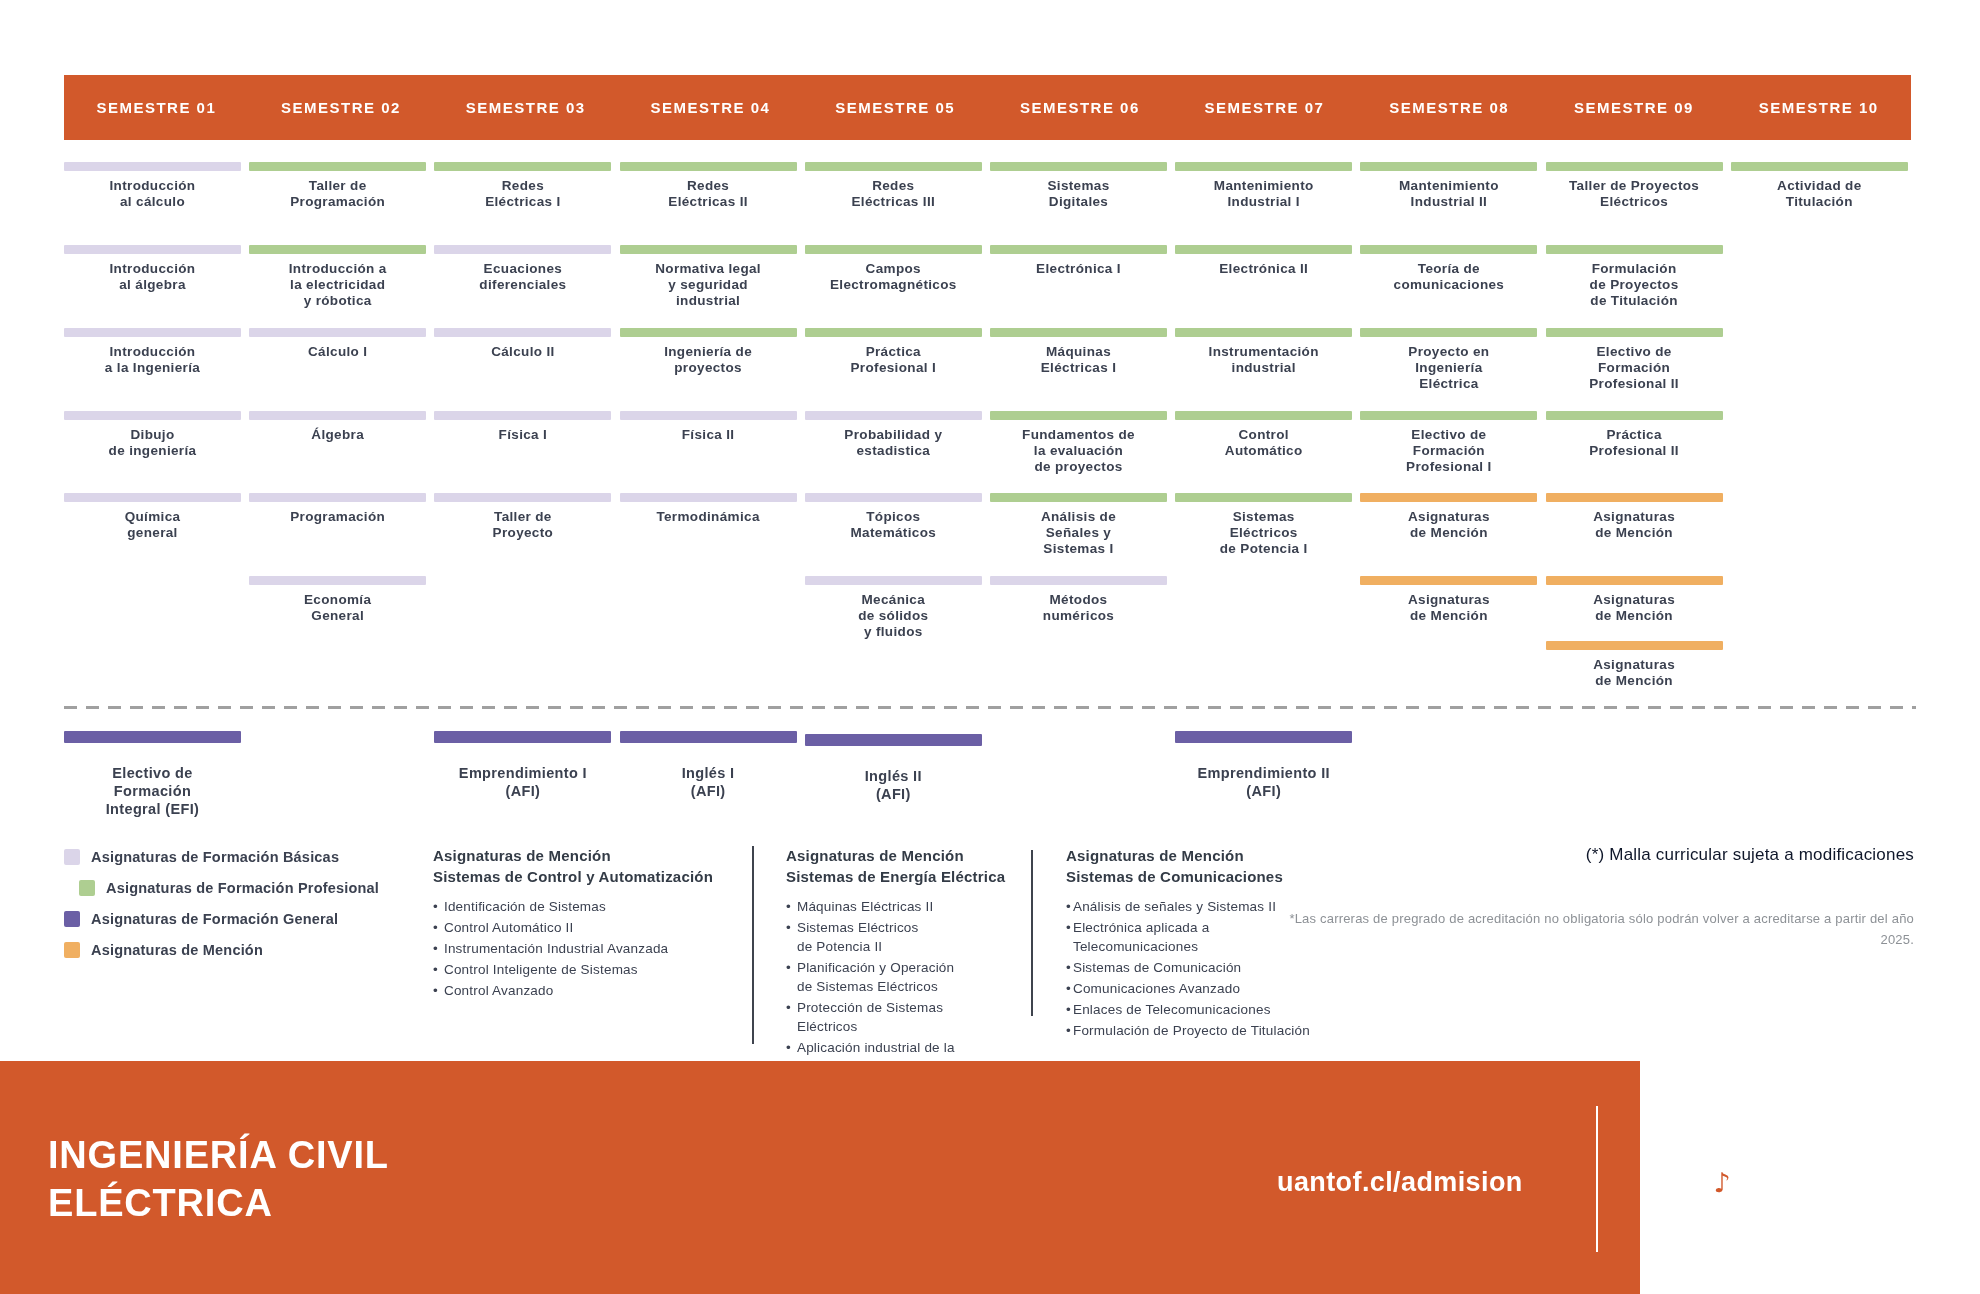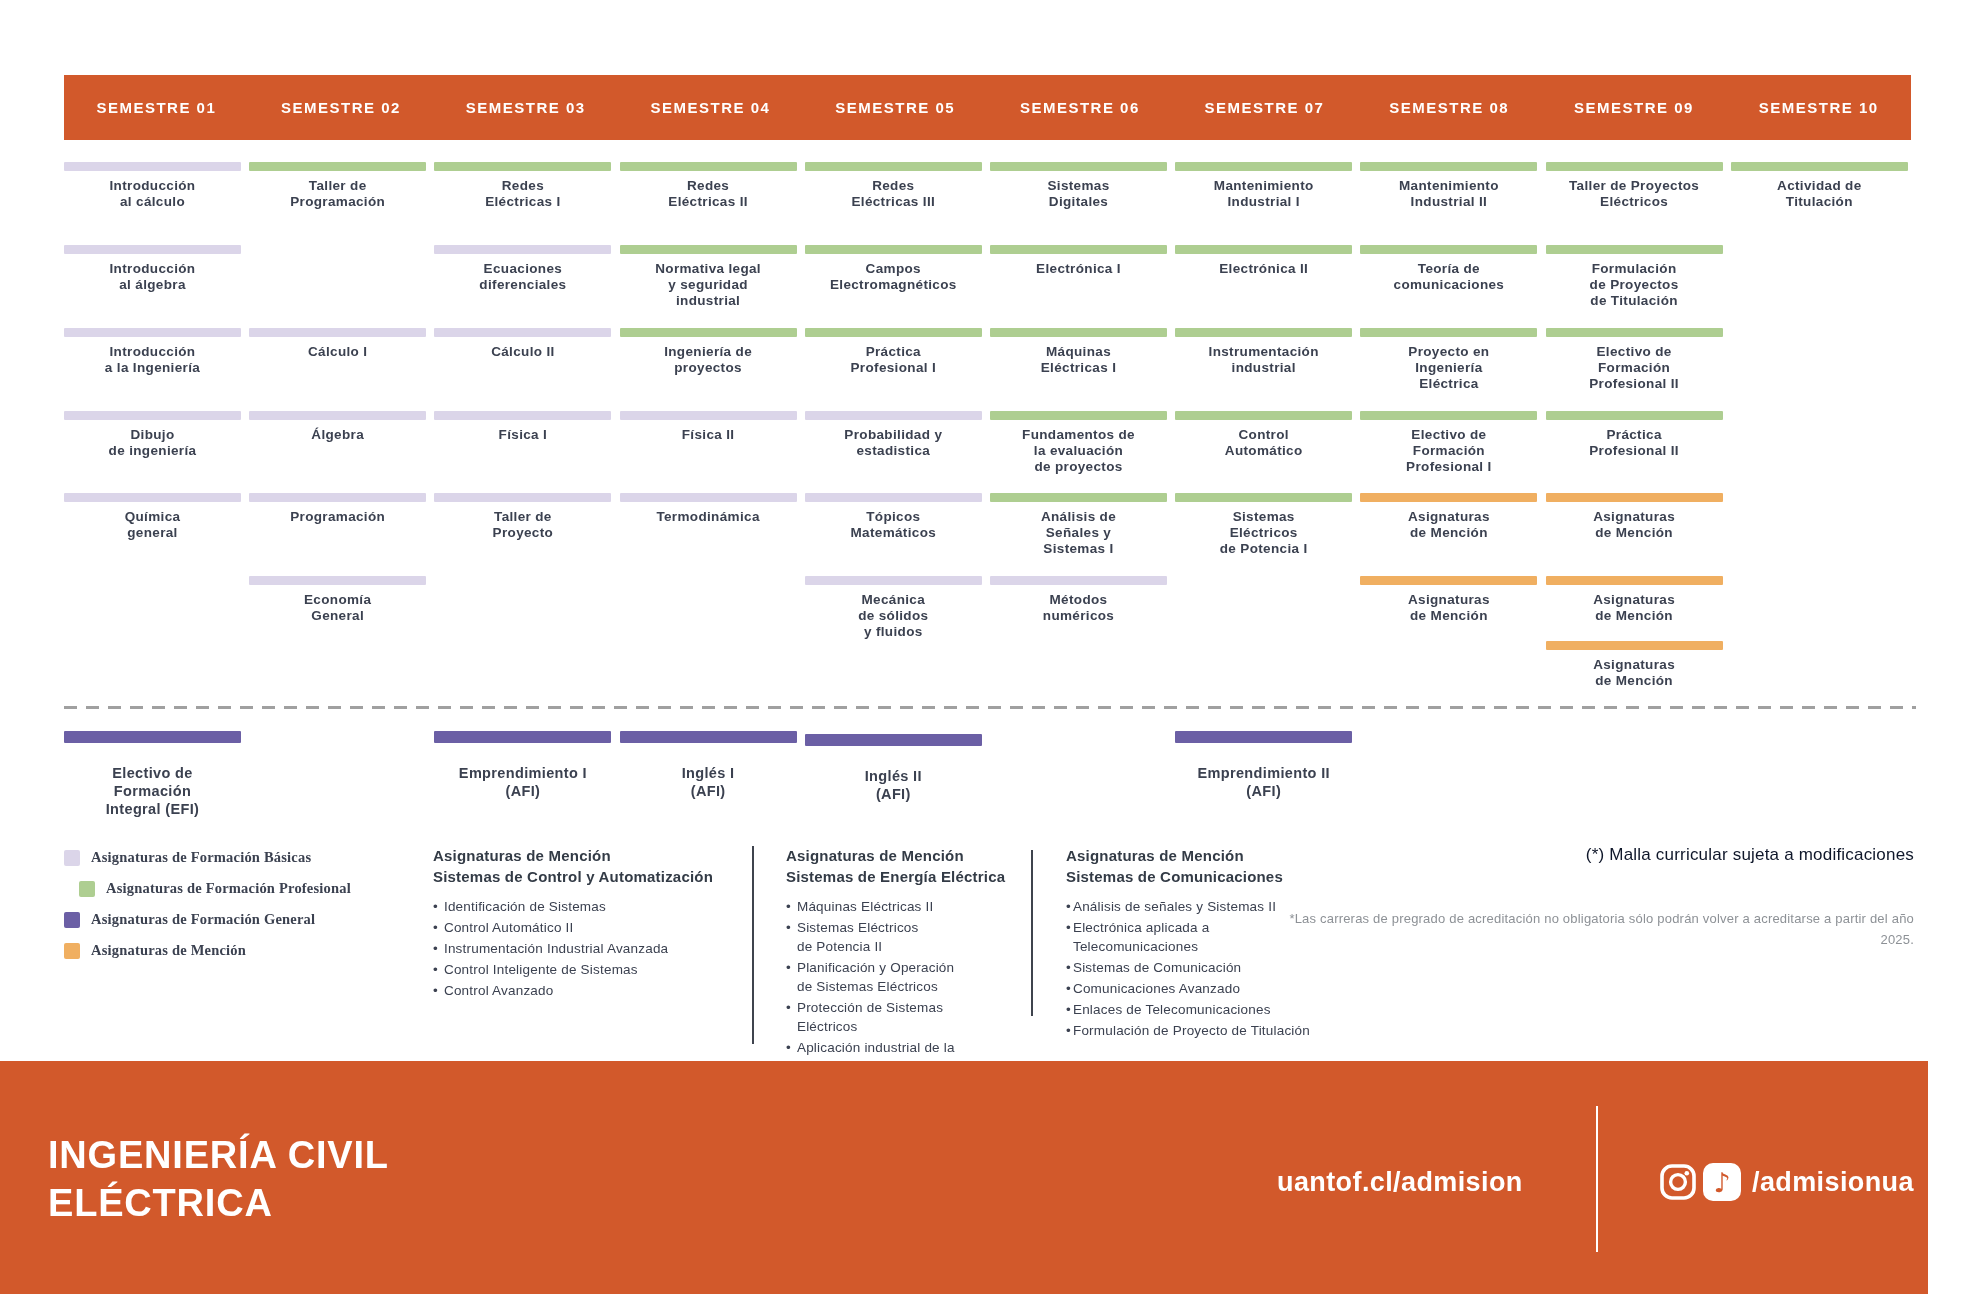--- a/index.html
+++ b/index.html
@@ -18,42 +18,42 @@
   .card .bar{height:9px;margin-bottom:7px;border-radius:1px;}
   .card .txt{text-align:center;font-weight:bold;font-size:13.5px;line-height:16px;
              letter-spacing:.35px;color:#3B4150;}
   .card.afi .bar{height:12px;margin-bottom:21px;}
   .card.afi .txt{font-size:14.5px;line-height:18px;}
 
   .dashes{position:absolute;left:64px;top:706px;width:1852px;height:3px;
           background:repeating-linear-gradient(90deg,#A0A0A0 0 13px,transparent 13px 22px);}
 
   
-  .legend-row{position:absolute;left:64px;display:flex;align-items:center;font-family:Liberation Serif, serif;}
+  .legend-row{position:absolute;left:64px;display:flex;align-items:center;}
   .swatch{width:16px;height:16px;border-radius:2px;margin-right:11px;flex:none;}
   .legend-label{font-weight:bold;font-size:14.5px;color:#3B4150;letter-spacing:.2px;}
 
   
   .mention{position:absolute;top:845px;}
   .m-head{font-weight:bold;font-size:15px;line-height:21px;color:#333B46;margin-bottom:10px;letter-spacing:.2px;}
   .m-list{list-style:none;margin:0;padding:0;}
   .m-list li{display:flex;font-size:13.5px;line-height:19px;color:#3B4150;margin-bottom:2px;letter-spacing:.2px;}
   .m-list li .b{margin-right:6px;flex:none;}
   .m-list.tight li .b{margin-right:2px;}
   .vdiv{position:absolute;width:2px;background:#3F444E;}
   .vdiv1{left:752px;top:846px;height:198px;}
   .vdiv2{left:1031px;top:850px;height:166px;}
 
   
   .note1{position:absolute;right:66px;top:845px;font-size:17px;color:#0f172a;letter-spacing:.2px;}
   .note2{position:absolute;right:66px;top:908px;width:640px;text-align:right;
          font-size:13px;line-height:21px;color:#8D9196;letter-spacing:.2px;}
 
   
-  .footer{position:absolute;left:0;top:1061px;width:1928px;height:233px;}
+  .footer{position:absolute;left:0;top:1061px;width:1640px;height:233px;}
   .f-title{position:absolute;left:48px;top:70px;color:#fff;font-weight:bold;
            font-size:38px;line-height:48px;letter-spacing:.8px;}
   .f-url{position:absolute;left:1277px;top:106px;color:#fff;font-weight:bold;font-size:27px;letter-spacing:.4px;}
   .f-div{position:absolute;left:1596px;top:45px;width:2px;height:146px;background:#fff;}
   .icon-ig{position:absolute;left:1659px;top:102px;}
   .icon-tk{position:absolute;left:1703px;top:102px;width:38px;height:38px;background:#fff;border-radius:10px;
            display:flex;align-items:center;justify-content:center;}
   .icon-tk span{font-family:"DejaVu Sans",sans-serif;font-size:27px;font-weight:bold;line-height:1;}
   .f-handle{position:absolute;left:1752px;top:106px;color:#fff;font-weight:bold;font-size:27px;letter-spacing:.4px;}
 </style>
@@ -93,20 +93,24 @@
         <div class="txt">Dibujo<br>de ingeniería</div>
       </div>
       <div class="card" style="left: 64px; top: 493px;">
         <div class="bar" style="background: rgb(219, 213, 233);"></div>
         <div class="txt">Química<br>general</div>
       </div>
       <div class="card" style="left: 249.2px; top: 162px;">
         <div class="bar" style="background: rgb(174, 206, 145);"></div>
         <div class="txt">Taller de<br>Programación</div>
       </div>
+      <div class="card" style="left: 249.2px; top: 245px;">
+        <div class="bar" style="background: rgb(174, 206, 145);"></div>
+        <div class="txt">Introducción a<br>la electricidad<br>y róbotica</div>
+      </div>
       <div class="card" style="left: 249.2px; top: 328px;">
         <div class="bar" style="background: rgb(219, 213, 233);"></div>
         <div class="txt">Cálculo I</div>
       </div>
       <div class="card" style="left: 249.2px; top: 411px;">
         <div class="bar" style="background: rgb(219, 213, 233);"></div>
         <div class="txt">Álgebra</div>
       </div>
       <div class="card" style="left: 249.2px; top: 493px;">
         <div class="bar" style="background: rgb(219, 213, 233);"></div>

